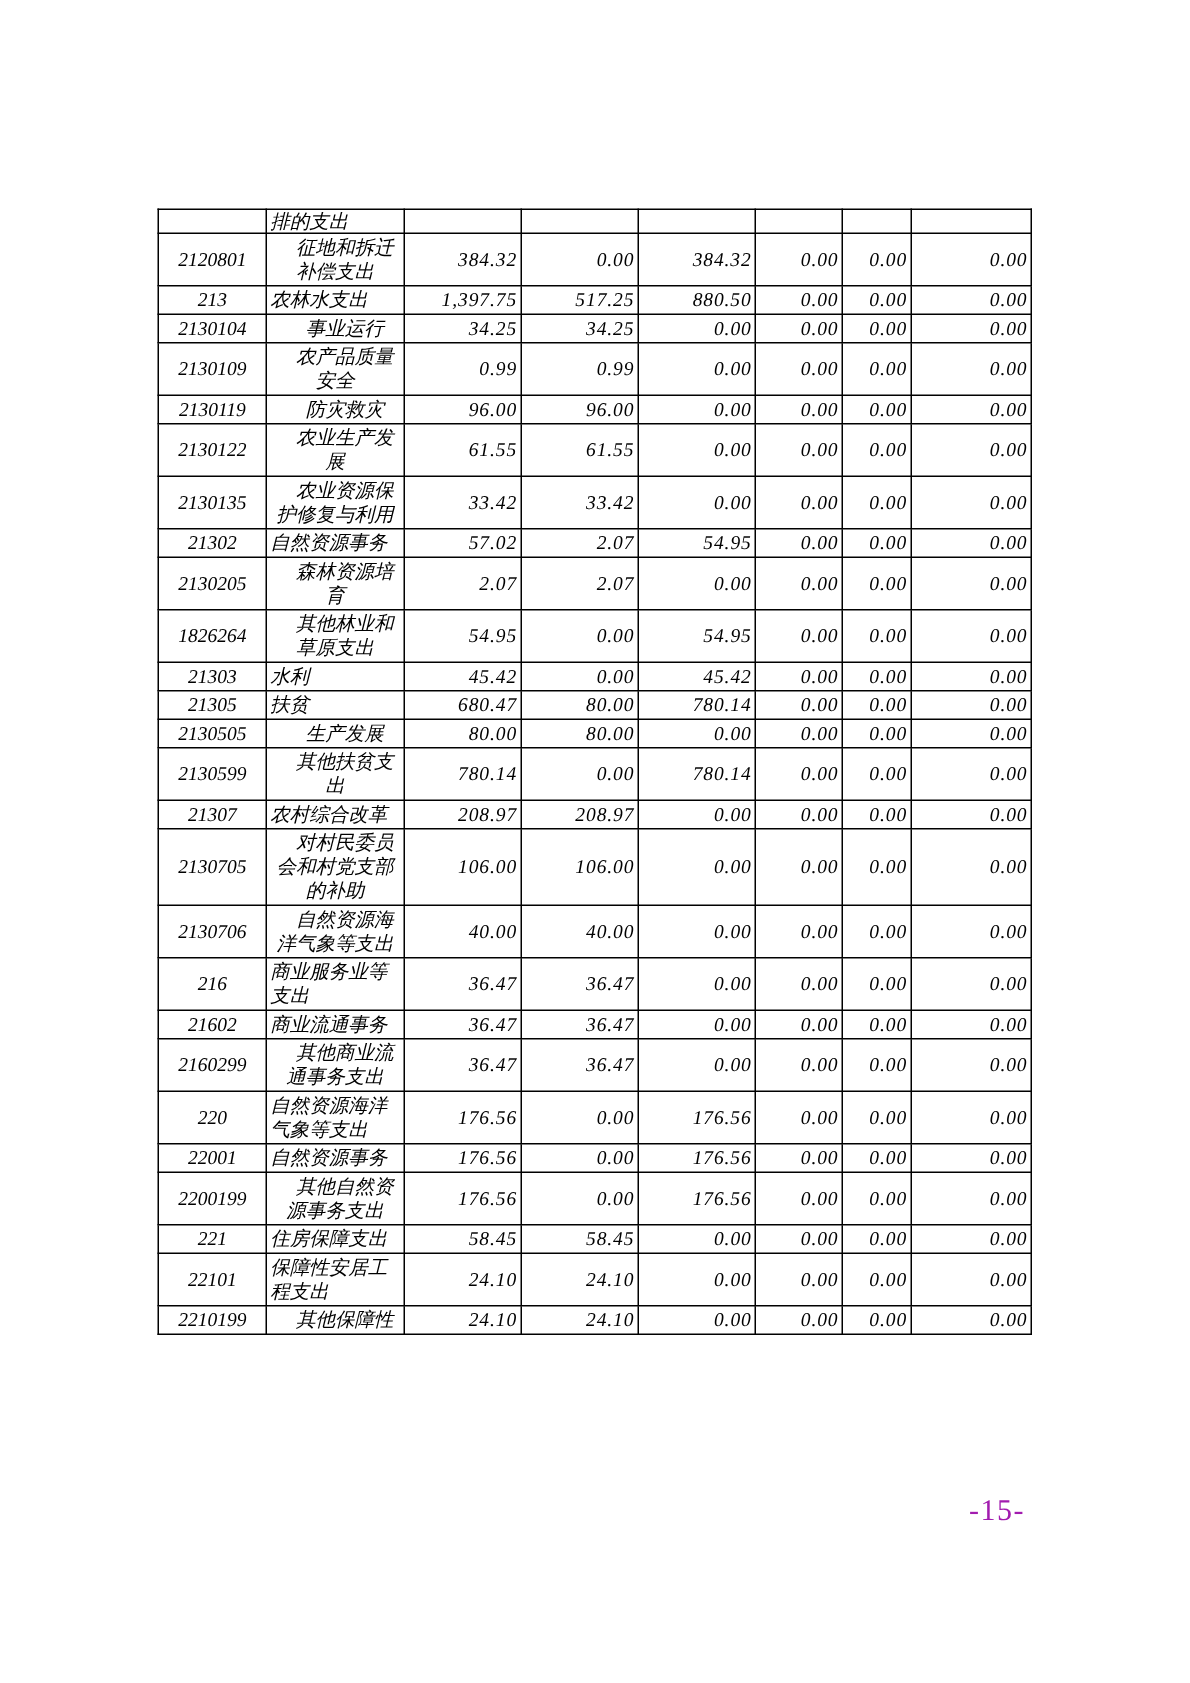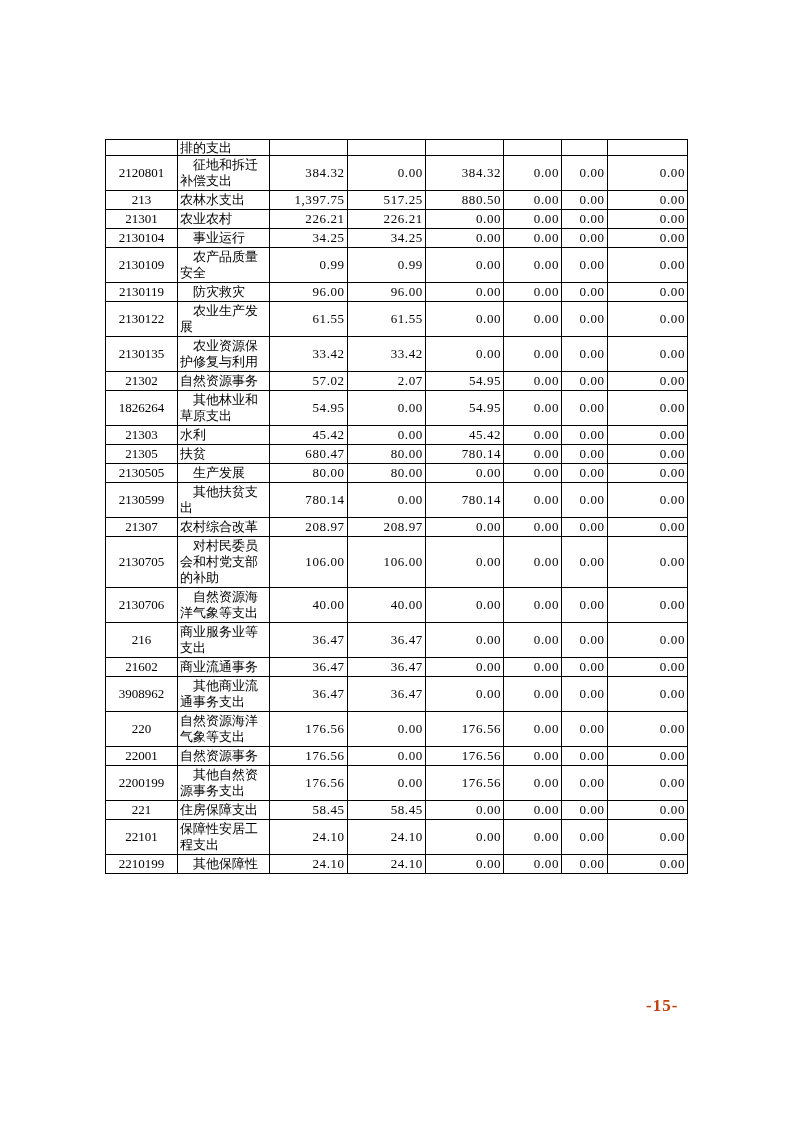--- a/index.html
+++ b/index.html
@@ -16,46 +16,46 @@
     width: 793px; height: 1122px;
     background: #ffffff;
   }
   .table-wrap {
     position: absolute; left: 105px; top: 139px;
   }
   table.budget {
     border-collapse: collapse;
     table-layout: fixed;
     width: 583px;
+    font-style: italic;
   }
   table.budget td {
     border: 1px solid #000;
     font-size: 13px;
     line-height: 16px;
     padding: 1px 2px;
     vertical-align: middle;
     overflow: hidden;
   }
   td.code { text-align: center; }
   td.name { text-align: left; word-break: break-all; }
-  td.name.indent { text-indent: 13px; }
+  td.name.indent { text-indent: 13px; text-align: center; }
   td.num {
     text-align: right;
     padding-right: 4px;
     letter-spacing: 0.6px;
     font-variant-numeric: tabular-nums;
   }
   tr.carryover td { height: 11px; line-height: 13px; }
   .page-number {
     position: absolute;
     left: 646px; top: 996px;
-    font-size: 17px;
+    font-size: 20px;
     letter-spacing: 1px;
-    color: #c2410c;
-    font-weight: bold;
+    color: #a21caf;
   }
 </style>
 </head>
 <body>
 
 <div class="sheet">
 
   <div class="table-wrap">
     <table class="budget">
       <colgroup>
@@ -93,30 +93,20 @@
             <td class="code">213</td>
             <td class="name">农林水支出</td>
             <td class="num">1,397.75</td>
             <td class="num">517.25</td>
             <td class="num">880.50</td>
             <td class="num">0.00</td>
             <td class="num">0.00</td>
             <td class="num">0.00</td>
           </tr>
           <tr>
-            <td class="code">21301</td>
-            <td class="name">农业农村</td>
-            <td class="num">226.21</td>
-            <td class="num">226.21</td>
-            <td class="num">0.00</td>
-            <td class="num">0.00</td>
-            <td class="num">0.00</td>
-            <td class="num">0.00</td>
-          </tr>
-          <tr>
             <td class="code">2130104</td>
             <td class="name indent">事业运行</td>
             <td class="num">34.25</td>
             <td class="num">34.25</td>
             <td class="num">0.00</td>
             <td class="num">0.00</td>
             <td class="num">0.00</td>
             <td class="num">0.00</td>
           </tr>
           <tr>
@@ -163,20 +153,30 @@
             <td class="code">21302</td>
             <td class="name">自然资源事务</td>
             <td class="num">57.02</td>
             <td class="num">2.07</td>
             <td class="num">54.95</td>
             <td class="num">0.00</td>
             <td class="num">0.00</td>
             <td class="num">0.00</td>
           </tr>
           <tr>
+            <td class="code">2130205</td>
+            <td class="name indent">森林资源培育</td>
+            <td class="num">2.07</td>
+            <td class="num">2.07</td>
+            <td class="num">0.00</td>
+            <td class="num">0.00</td>
+            <td class="num">0.00</td>
+            <td class="num">0.00</td>
+          </tr>
+          <tr>
             <td class="code">1826264</td>
             <td class="name indent">其他林业和草原支出</td>
             <td class="num">54.95</td>
             <td class="num">0.00</td>
             <td class="num">54.95</td>
             <td class="num">0.00</td>
             <td class="num">0.00</td>
             <td class="num">0.00</td>
           </tr>
           <tr>
@@ -263,21 +263,21 @@
             <td class="code">21602</td>
             <td class="name">商业流通事务</td>
             <td class="num">36.47</td>
             <td class="num">36.47</td>
             <td class="num">0.00</td>
             <td class="num">0.00</td>
             <td class="num">0.00</td>
             <td class="num">0.00</td>
           </tr>
           <tr>
-            <td class="code">3908962</td>
+            <td class="code">2160299</td>
             <td class="name indent">其他商业流通事务支出</td>
             <td class="num">36.47</td>
             <td class="num">36.47</td>
             <td class="num">0.00</td>
             <td class="num">0.00</td>
             <td class="num">0.00</td>
             <td class="num">0.00</td>
           </tr>
           <tr>
             <td class="code">220</td>

